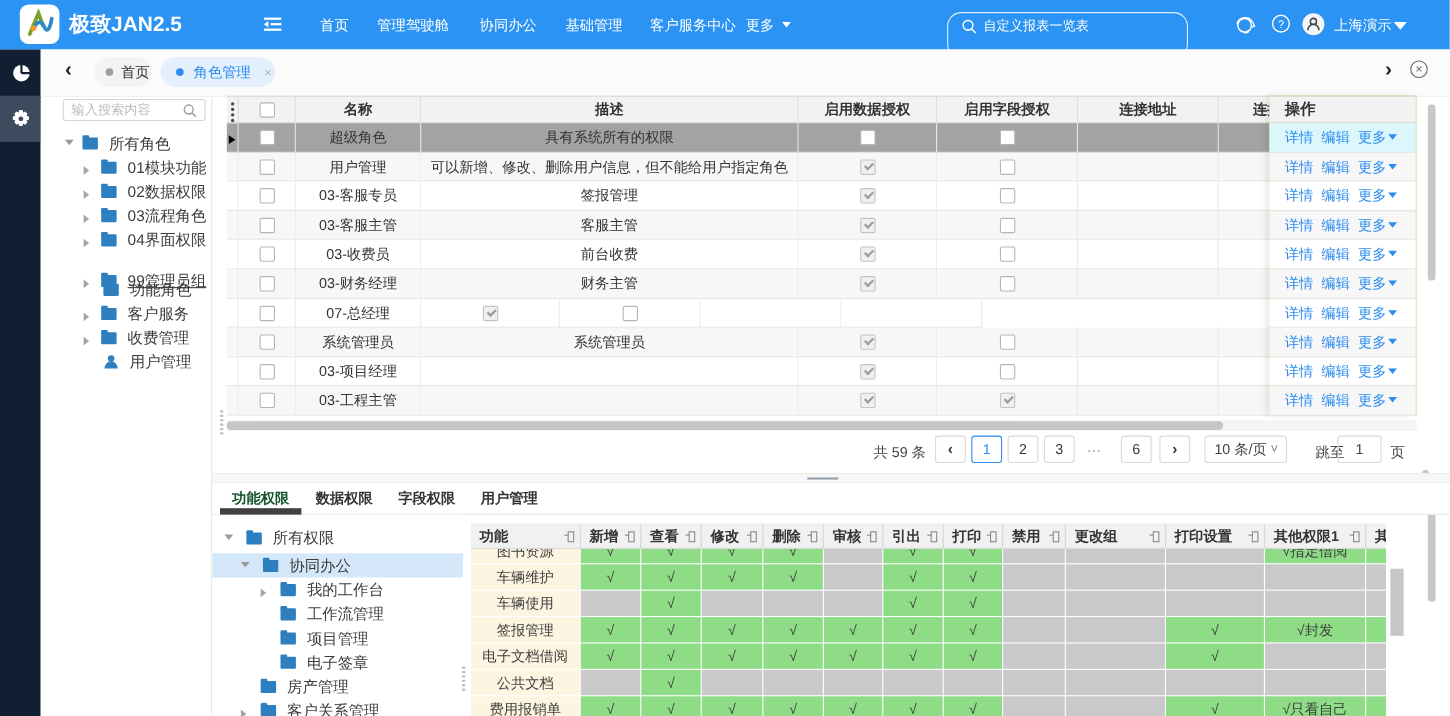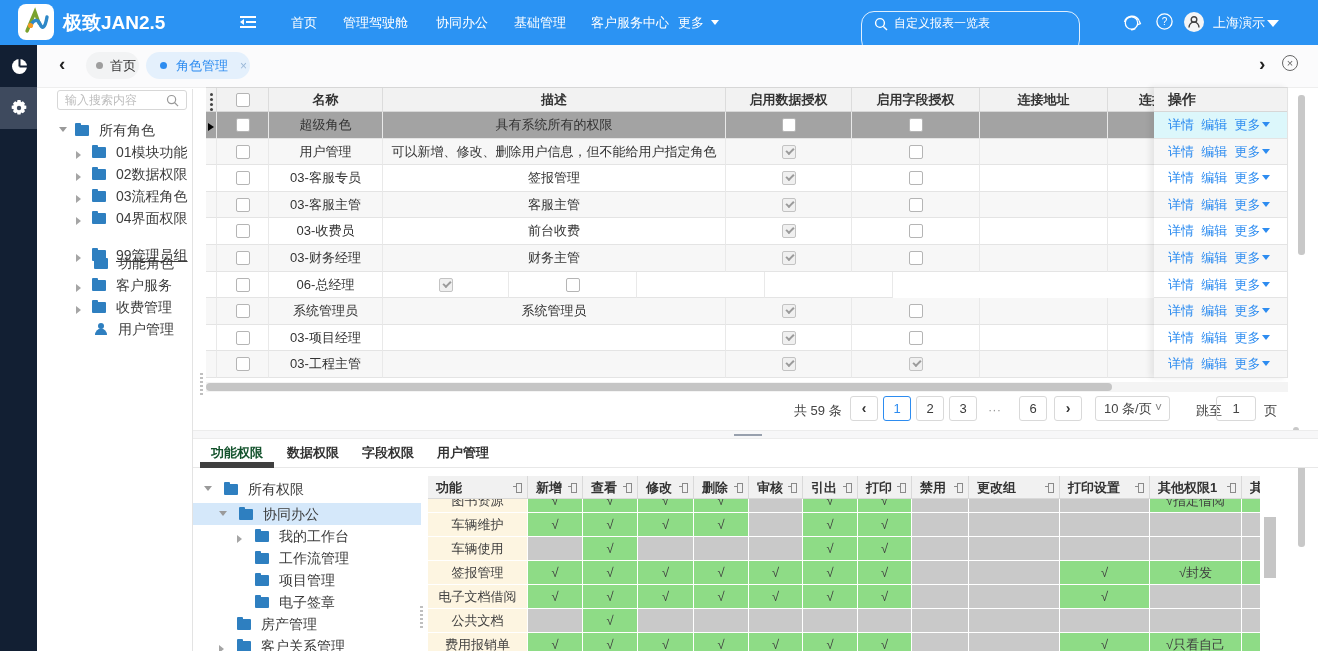--- a/index.html
+++ b/index.html
@@ -258,21 +258,21 @@
       <div class="gcell c2">03-财务经理</div>
       <div class="gcell c3">财务主管</div>
       <div class="gcell c4"><span class="cb cbk"></span></div>
       <div class="gcell c5"><span class="cb "></span></div>
       <div class="gcell c6"></div>
       <div class="gcell c7"></div>
     </div>
     <div class="grow gbody rW">
       <div class="gcell c0"></div>
       <div class="gcell c1"><span class="cb"></span></div>
-      <div class="gcell c2">06-总经理</div>
+      <div class="gcell c2">07-总经理</div>
       <div class="gcell c4"><span class="cb cbk"></span></div>
       <div class="gcell c5"><span class="cb "></span></div>
       <div class="gcell c6"></div>
       <div class="gcell c7"></div>
     </div>
     <div class="grow gbody rB">
       <div class="gcell c0"></div>
       <div class="gcell c1"><span class="cb"></span></div>
       <div class="gcell c2">系统管理员</div>
       <div class="gcell c3">系统管理员</div>

